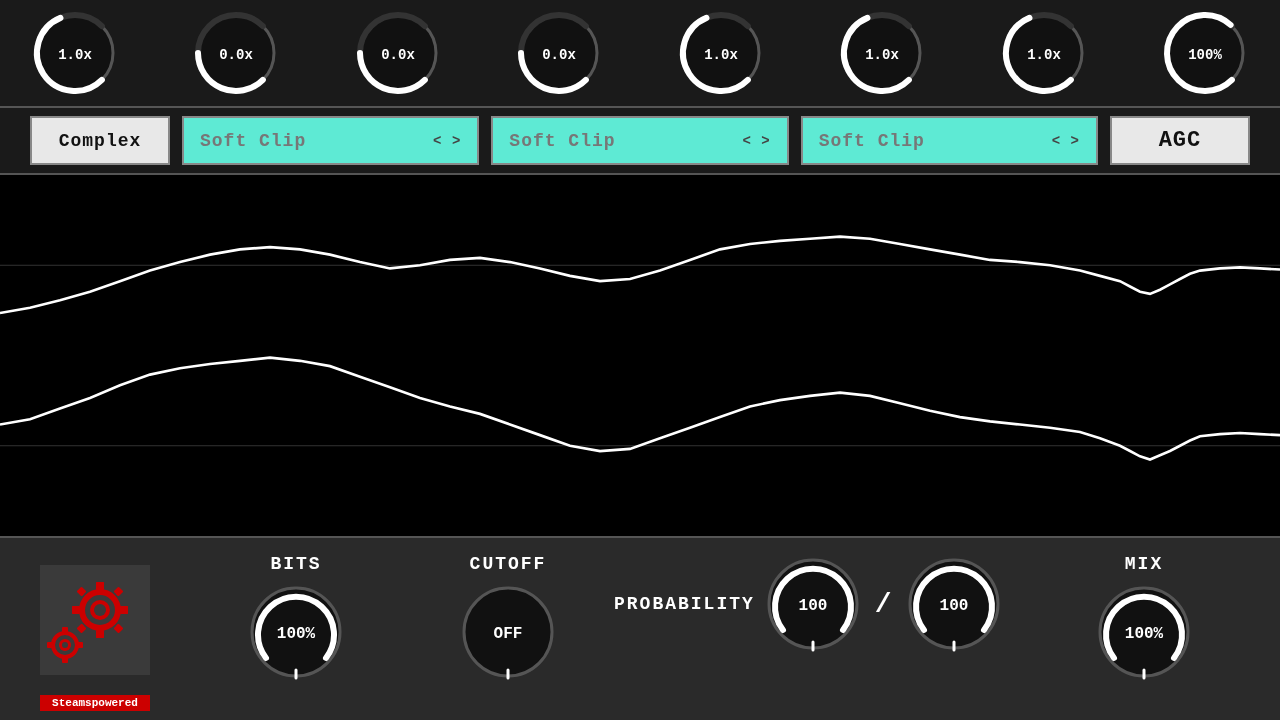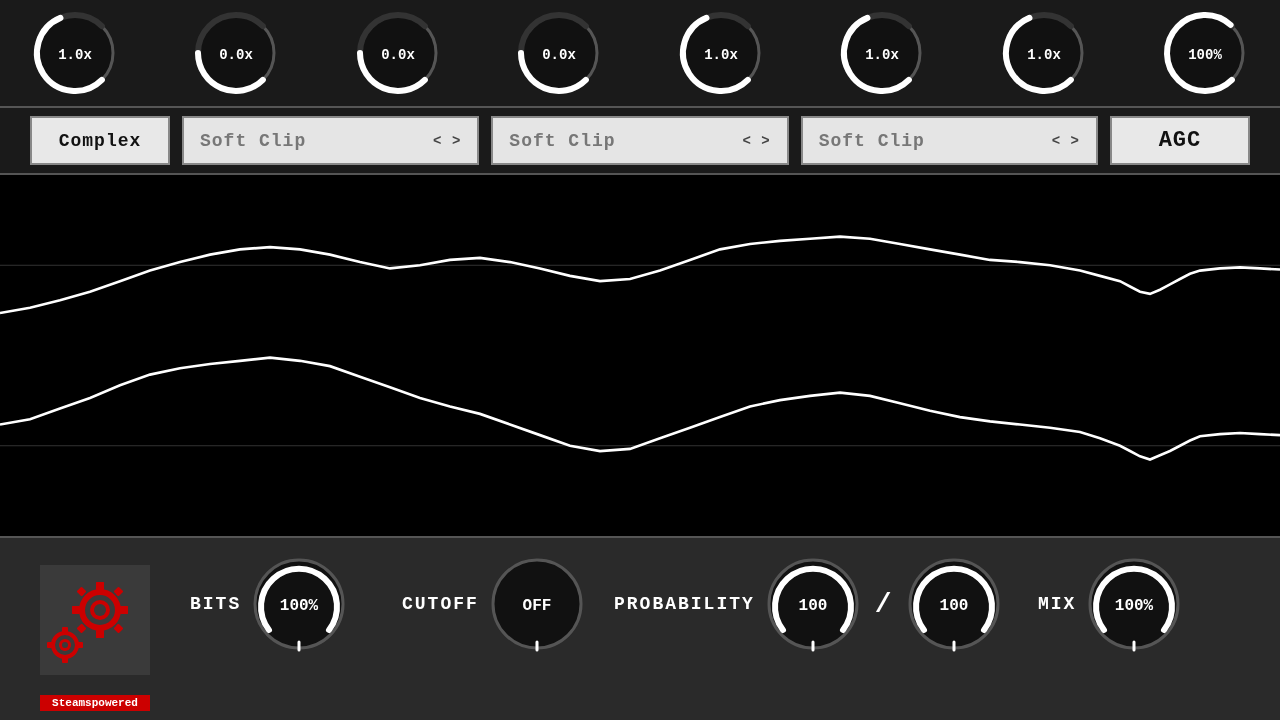--- a/index.html
+++ b/index.html
@@ -54,21 +54,21 @@
       padding: 10px 24px;
       font-family: 'Courier New', Courier, monospace;
       font-size: 18px;
       font-weight: bold;
       cursor: pointer;
       letter-spacing: 1px;
       min-width: 140px;
     }
 
     .btn-selector {
-      background: #e5e5e5;
+      background: #5eead4;
       color: #777;
       border: 2px solid #888;
       padding: 2px 16px;
       font-family: 'Courier New', Courier, monospace;
       font-size: 18px;
       font-weight: bold;
       cursor: pointer;
       letter-spacing: 1px;
       display: flex;
       align-items: center;
@@ -131,21 +131,21 @@
       position: relative;
       display: flex;
       align-items: center;
       justify-content: center;
       flex-shrink: 0;
       margin-right: 30px;
     }
 
     .param-group {
       display: flex;
-      flex-direction: row;
+      flex-direction: column;
       align-items: center;
       gap: 8px;
       flex: 1;
     }
 
     .param-label {
       font-size: 18px;
       font-weight: bold;
       letter-spacing: 2px;
       color: white;

